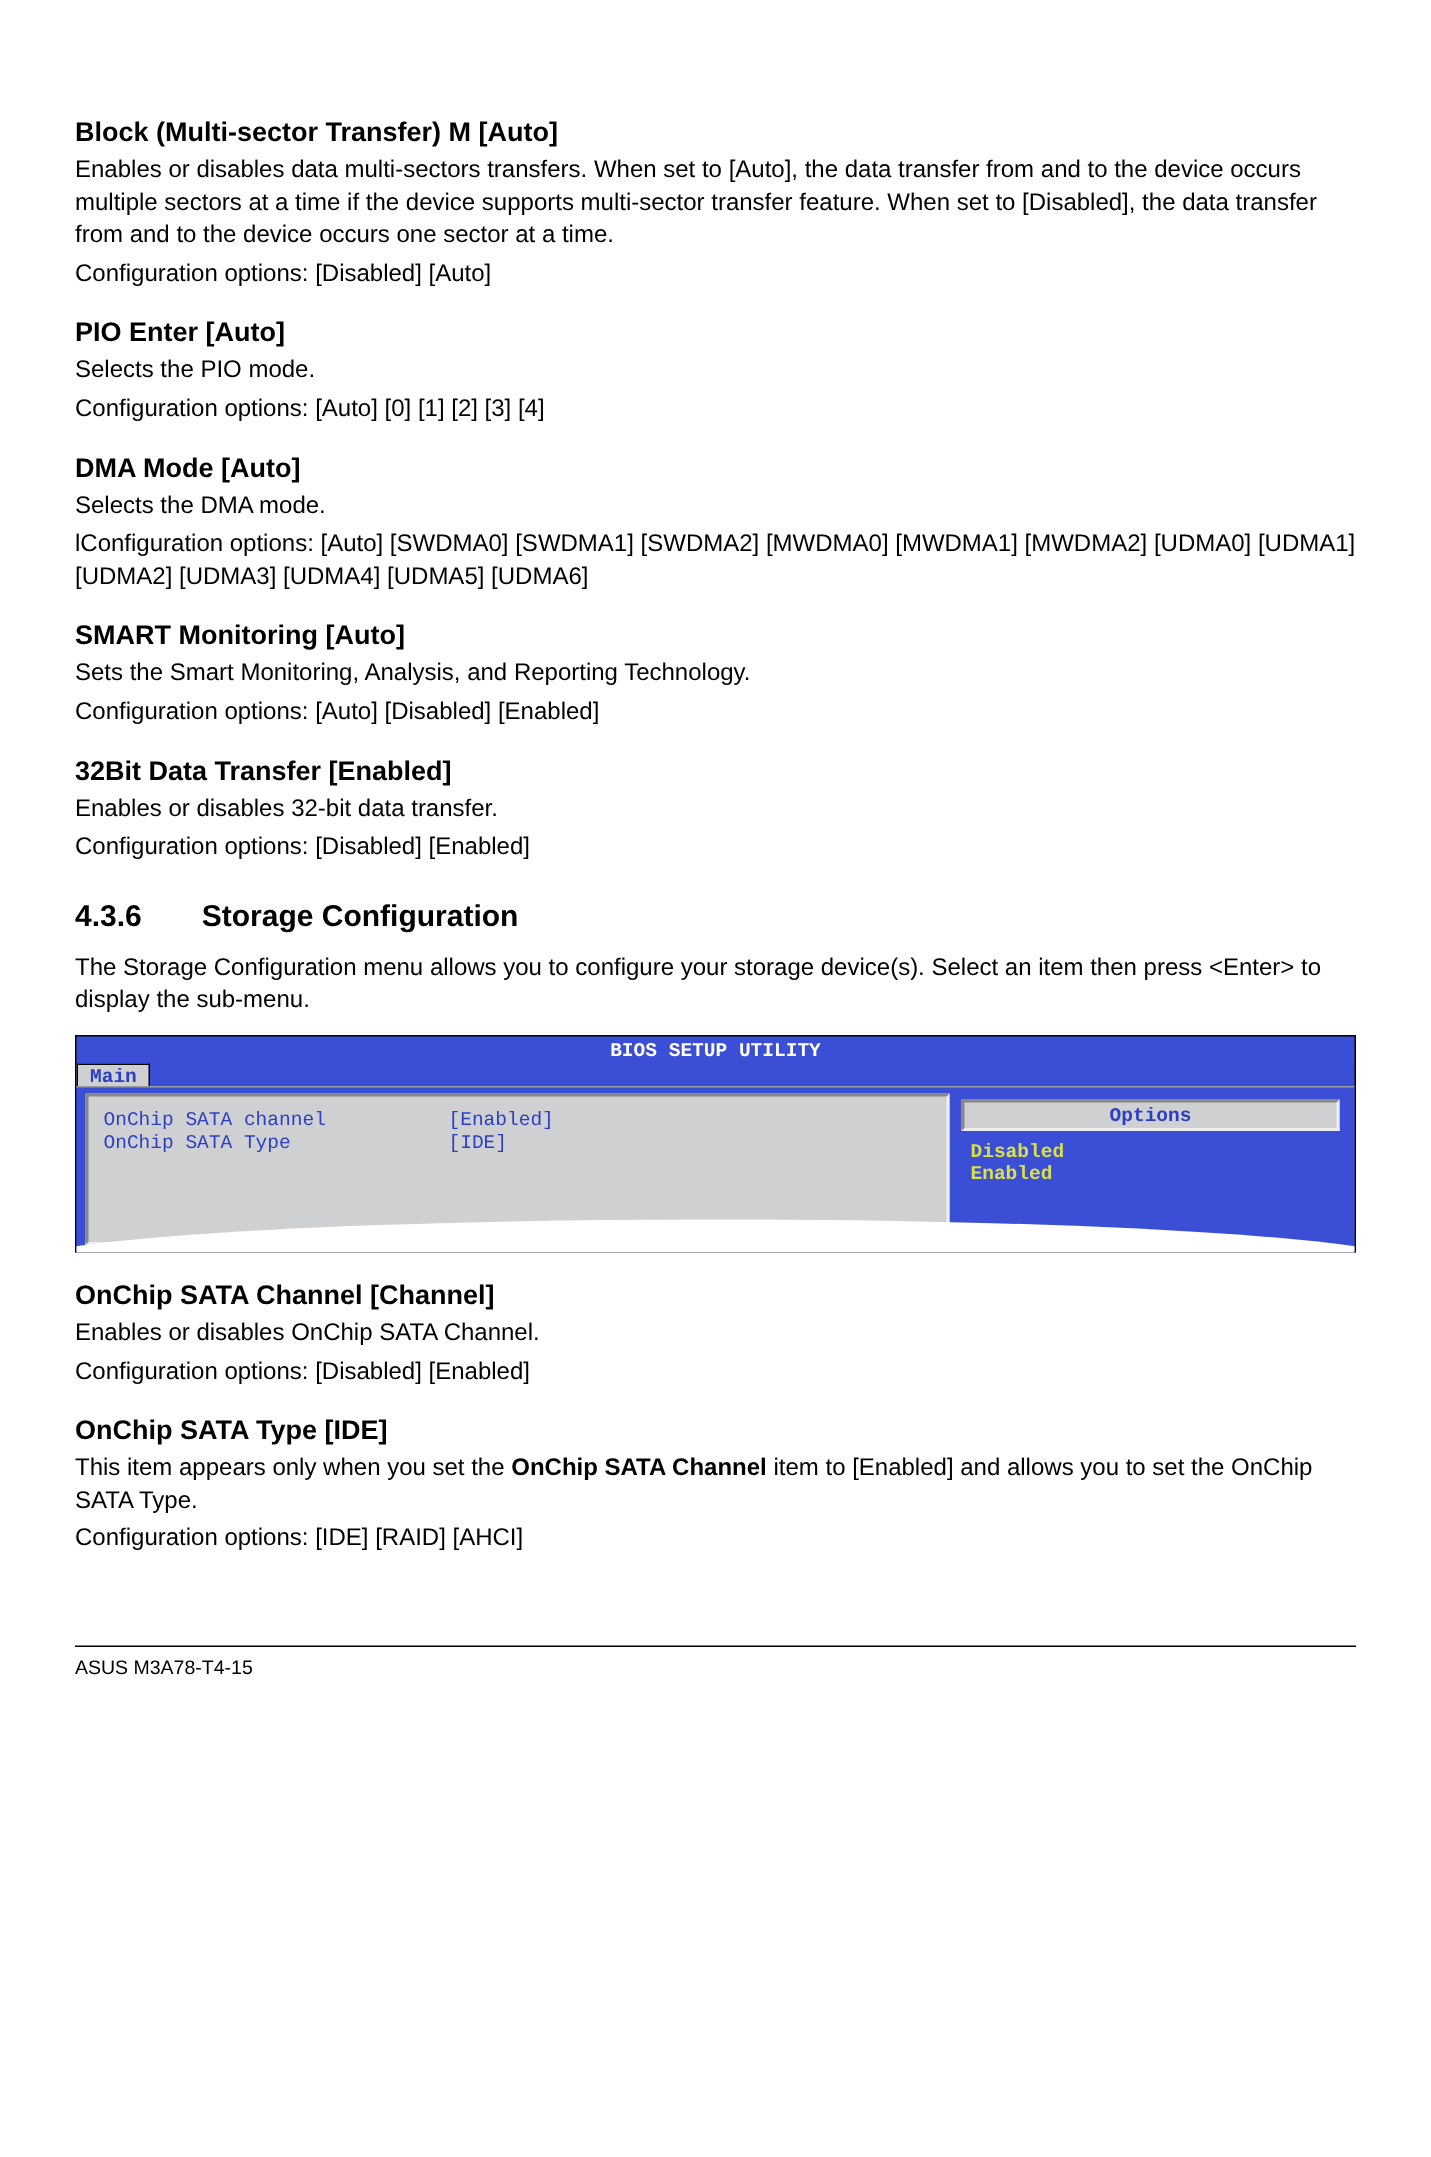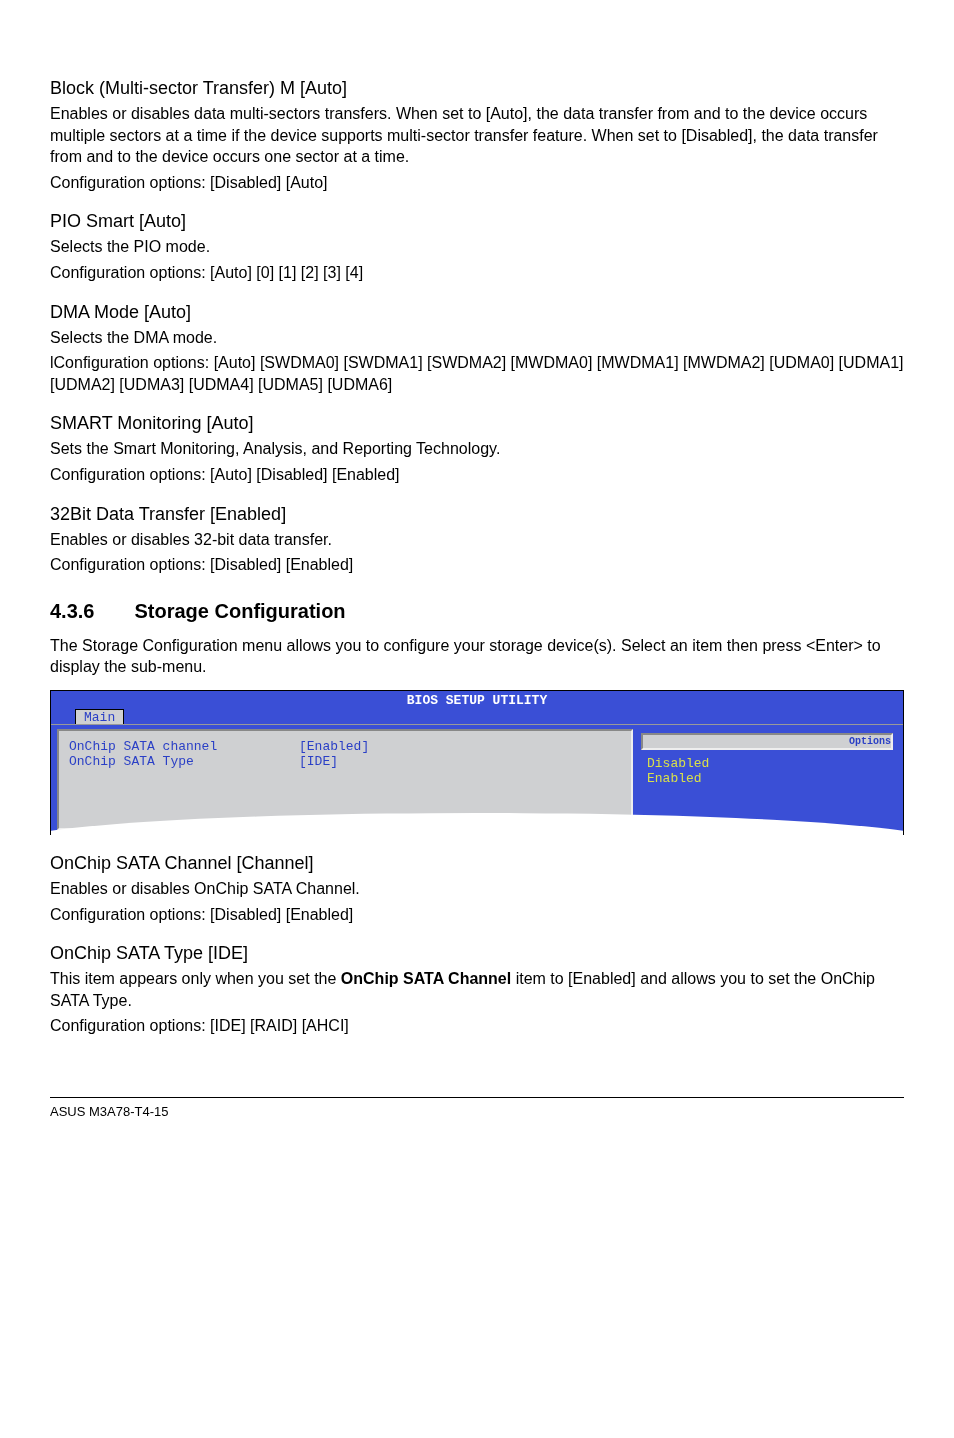--- a/index.html
+++ b/index.html
@@ -9,21 +9,21 @@
     }
     body {
       font-family: Arial, Helvetica, sans-serif;
       background: #fff;
       padding: 60px 50px 30px 50px;
       width: 954px;
       color: #000;
     }
     .section-heading {
       font-size: 18px;
-      font-weight: normal;
+      font-weight: bold;
       margin-top: 18px;
       margin-bottom: 4px;
     }
     .body-text {
       font-size: 16px;
       line-height: 1.35;
       margin-bottom: 4px;
     }
     .major-heading {
       font-size: 20px;
@@ -46,25 +46,25 @@
       text-align: center;
       color: #fff;
       font-family: "Courier New", monospace;
       font-weight: bold;
       font-size: 13px;
       padding: 2px 0;
     }
     .bios-tab {
       position: absolute;
       top: 18px;
-      left: 24px;
+      left: 0;
       background: #cfd0d2;
       color: #2a3fc6;
       font-family: "Courier New", monospace;
-      font-weight: normal;
+      font-weight: bold;
       font-size: 13px;
       padding: 0 8px;
       border: 1px solid #000;
       border-bottom: none;
     }
     .bios-spacer {
       height: 14px;
     }
     .bios-content {
       display: flex;
@@ -98,31 +98,31 @@
     .bios-right {
       width: 260px;
       margin: 4px 6px 4px 2px;
       padding: 4px;
     }
     .options-header {
       background: #cfd0d2;
       color: #2a3fc6;
       font-family: "Courier New", monospace;
       font-weight: bold;
-      font-size: 10px;
-      text-align: right;
+      font-size: 13px;
+      text-align: center;
       padding: 1px 0;
       border: 2px solid #eee;
       border-top-color: #888;
       border-left-color: #888;
     }
     .options-list {
       color: #d9e04a;
       font-family: "Courier New", monospace;
-      font-weight: normal;
+      font-weight: bold;
       font-size: 13px;
       padding: 6px 6px;
     }
     .bios-bottom-curve {
       position: absolute;
       left: 0;
       right: 0;
       bottom: -1px;
       height: 30px;
       overflow: hidden;
@@ -151,21 +151,21 @@
       font-weight: bold;
     }
   </style>
 </head>
 <body>
 
 <div class="section-heading">Block (Multi-sector Transfer) M [Auto]</div>
 <div class="body-text">Enables or disables data multi-sectors transfers. When set to [Auto], the data transfer from and to the device occurs multiple sectors at a time if the device supports multi-sector transfer feature. When set to [Disabled], the data transfer from and to the device occurs one sector at a time.</div>
 <div class="body-text">Configuration options: [Disabled] [Auto]</div>
 
-<div class="section-heading">PIO Smart [Auto]</div>
+<div class="section-heading">PIO Enter [Auto]</div>
 <div class="body-text">Selects the PIO mode.</div>
 <div class="body-text">Configuration options: [Auto] [0] [1] [2] [3] [4]</div>
 
 <div class="section-heading">DMA Mode [Auto]</div>
 <div class="body-text">Selects the DMA mode.</div>
 <div class="body-text">lConfiguration options: [Auto] [SWDMA0] [SWDMA1] [SWDMA2] [MWDMA0] [MWDMA1] [MWDMA2] [UDMA0] [UDMA1] [UDMA2] [UDMA3] [UDMA4] [UDMA5] [UDMA6]</div>
 
 <div class="section-heading">SMART Monitoring [Auto]</div>
 <div class="body-text">Sets the Smart Monitoring, Analysis, and Reporting Technology.</div>
 <div class="body-text">Configuration options: [Auto] [Disabled] [Enabled]</div>

